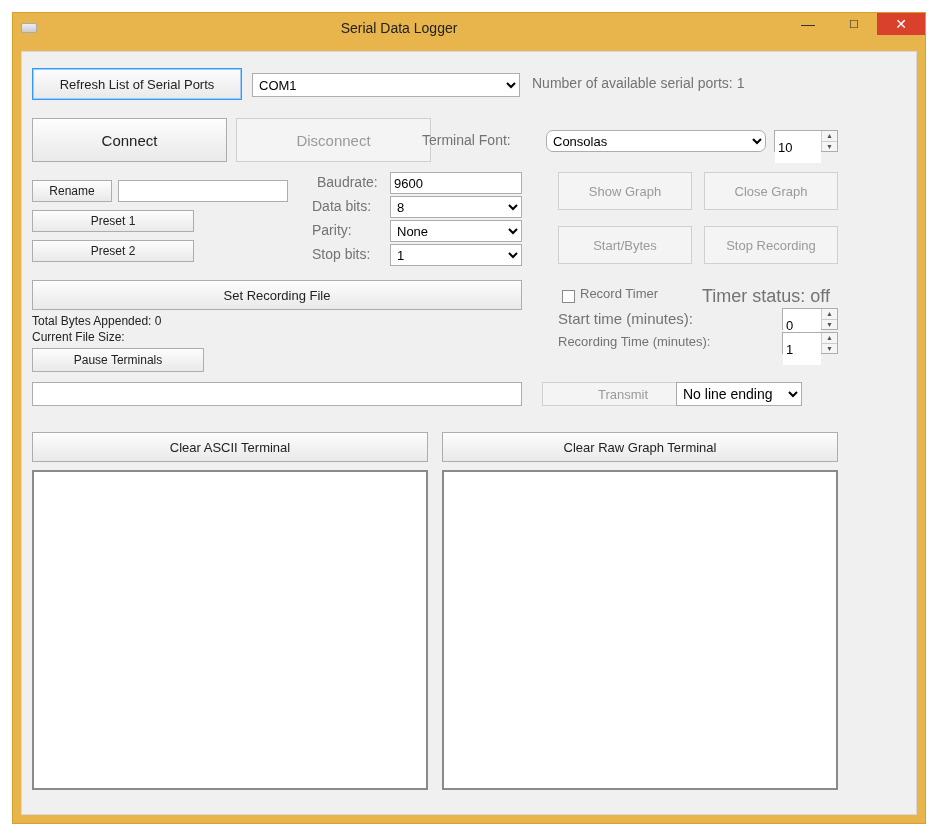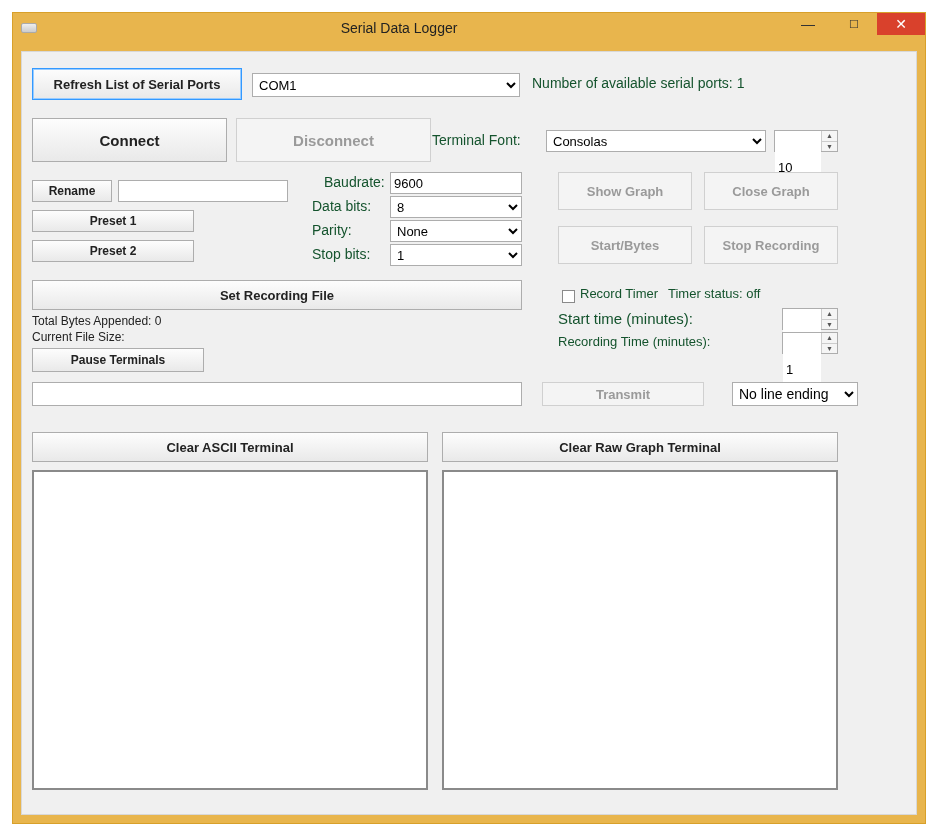--- a/index.html
+++ b/index.html
@@ -79,21 +79,20 @@
   .btn {
     background: linear-gradient(to bottom,#fdfdfd,#e9e9e9);
     border:1px solid #adadad;
     color:#222;
     font-size:13px;
     display:flex;
     align-items:center;
     justify-content:center;
     padding:0 0;
     cursor:pointer;
-    font-weight:bold;
   }
   .btn.focus {
     border:1px solid #3399ff;
     outline:1px solid #99ccff;
     outline-offset:-2px;
   }
   .btn.disabled {
     color:#9a9a9a;
     background:#f4f4f4;
     border:1px solid #d0d0d0;
@@ -102,36 +101,35 @@
   .sbtn { font-size:12px;text-align:center; }
   select, input[type="text"] {
     border:1px solid #adadad;
     background:#fff;
     font-size:13px;
     font-family: inherit;
     padding:1px 3px;
     height:22px;
   }
   select { padding-left:2px; }
-  .label { color:#14532d; font-size:14px; }
+  .label { color:#737373; font-size:14px; }
   .small-label { color:#222; font-size:12px; }
   .spinner {
     display:flex;
     border:1px solid #adadad;
     background:#fff;
     height:22px;
   }
   .spinner input {
     border:none;
     height:100%;
     width: calc(100% - 16px);
     font-size:13px;
     padding:16px 3px;
     outline:none;
-    margin-top:20px;
   }
   .spinner .spinarrows {
     width:16px;
     display:flex;
     flex-direction:column;
     border-left:1px solid #ccc;
   }
   .spinner .spinarrows div {
     flex:1;
     display:flex;
@@ -175,79 +173,79 @@
 
     <div class="btn focus abs" style="left:10px; top:16px; width:210px; height:32px;">Refresh List of Serial Ports</div>
     <select class="abs" style="left:230px; top:21px; width:268px; height:24px;">
       <option>COM1</option>
     </select>
     <div class="label abs" style="left:510px; top:23px;">Number of available serial ports: 1</div>
 
     <div class="btn abs" style="left:10px; top:66px; width:195px; height:44px; font-size:15px;">Connect</div>
     <div class="btn disabled abs" style="left:214px; top:66px; width:195px; height:44px; font-size:15px;">Disconnect</div>
 
-    <div class="label abs" style="left:400px; top:80px;margin-left:10px;">Terminal Font:</div>
-    <select class="abs" style="left:524px; top:78px; width:220px;">
+    <div class="label abs" style="left:400px; top:80px;">Terminal Font:</div>
+    <select class="abs" style="left:524px; top:78px; width:220px;border-radius:7px;">
       <option>Consolas</option>
     </select>
     <div class="spinner abs" style="left:752px; top:78px; width:64px;">
       <input value="10" style="">
       <div class="spinarrows">
             <div>▲</div>
             <div>▼</div>
           </div>
     </div>
 
     <div class="btn sbtn abs" style="left:10px; top:128px; width:80px; height:22px;">Rename</div>
     <input type="text" class="abs" style="left: 96px; top: 128px; width: 170px; height: 22px;" value="">
     <div class="btn sbtn abs" style="left:10px; top:158px; width:162px; height:22px;">Preset 1</div>
     <div class="btn sbtn abs" style="left:10px; top:188px; width:162px; height:22px;">Preset 2</div>
 
-    <div class="label abs" style="left:302px; top:122px;">Baudrate:</div>
+    <div class="label abs" style="left:295px; top:122px;">Baudrate:</div>
     <input type="text" class="abs" style="left: 368px; top: 120px; width: 132px;" value="9600">
     <div class="label abs" style="left:290px; top:146px;">Data bits:</div>
     <select class="abs" style="left:368px; top:144px; width:132px;"><option>8</option></select>
     <div class="label abs" style="left:290px; top:170px;">Parity:</div>
     <select class="abs" style="left:368px; top:168px; width:132px;"><option>None</option></select>
     <div class="label abs" style="left:290px; top:194px;">Stop bits:</div>
     <select class="abs" style="left:368px; top:192px; width:132px;"><option>1</option></select>
 
     <div class="btn disabled abs" style="left:536px; top:120px; width:134px; height:38px;">Show Graph</div>
     <div class="btn disabled abs" style="left:682px; top:120px; width:134px; height:38px;">Close Graph</div>
     <div class="btn disabled abs" style="left:536px; top:174px; width:134px; height:38px;">Start/Bytes</div>
     <div class="btn disabled abs" style="left:682px; top:174px; width:134px; height:38px;">Stop Recording</div>
 
     <div class="btn abs" style="left:10px; top:228px; width:490px; height:30px;">Set Recording File</div>
     <div class="small-label abs" style="left:10px; top:262px;">Total Bytes Appended: 0</div>
     <div class="small-label abs" style="left:10px; top:278px;">Current File Size:</div>
     <div class="btn sbtn abs" style="left:10px; top:296px; width:172px; height:24px;">Pause Terminals</div>
 
     <span class="checkbox abs" style="left:540px; top:238px;"></span>
     <div class="label abs" style="left:558px; top:234px; font-size:13px;">Record Timer</div>
-    <div class="label abs" style="left:646px; top:234px; font-size:13px;">Timer status: off</div>
+    <div class="label abs" style="left:680px; top:234px; font-size:18px;">Timer status: off</div>
     <div class="label abs" style="left:536px; top:258px; font-size:15px;">Start time (minutes):</div>
     <div class="spinner abs" style="left:760px; top:256px; width:56px;">
       <input value="0" style="">
       <div class="spinarrows">
             <div>▲</div>
             <div>▼</div>
           </div>
     </div>
     <div class="label abs" style="left:536px; top:282px; font-size:13px;">Recording Time (minutes):</div>
     <div class="spinner abs" style="left:760px; top:280px; width:56px;">
       <input value="1" style="">
       <div class="spinarrows">
             <div>▲</div>
             <div>▼</div>
           </div>
     </div>
 
     <input type="text" class="abs" style="left: 10px; top: 330px; width: 490px; height: 24px;" value="">
     <div class="btn disabled abs" style="left:520px; top:330px; width:162px; height:24px;">Transmit</div>
-    <select class="abs" style="left:710px; top:330px; width:126px; height:24px; font-size:14px;"><option>No line ending</option></select>
+    <select class="abs" style="left:654px; top:330px; width:126px; height:24px; font-size:14px;"><option>No line ending</option></select>
 
     <div class="btn abs" style="left:10px; top:380px; width:396px; height:30px;">Clear ASCII Terminal</div>
     <div class="btn abs" style="left:420px; top:380px; width:396px; height:30px;">Clear Raw Graph Terminal</div>
 
     <div class="terminal abs" style="left:10px; top:418px; width:396px; height:320px;"></div>
     <div class="terminal abs" style="left:420px; top:418px; width:396px; height:320px;"></div>
 
   </div>
   </div>
 </div>

